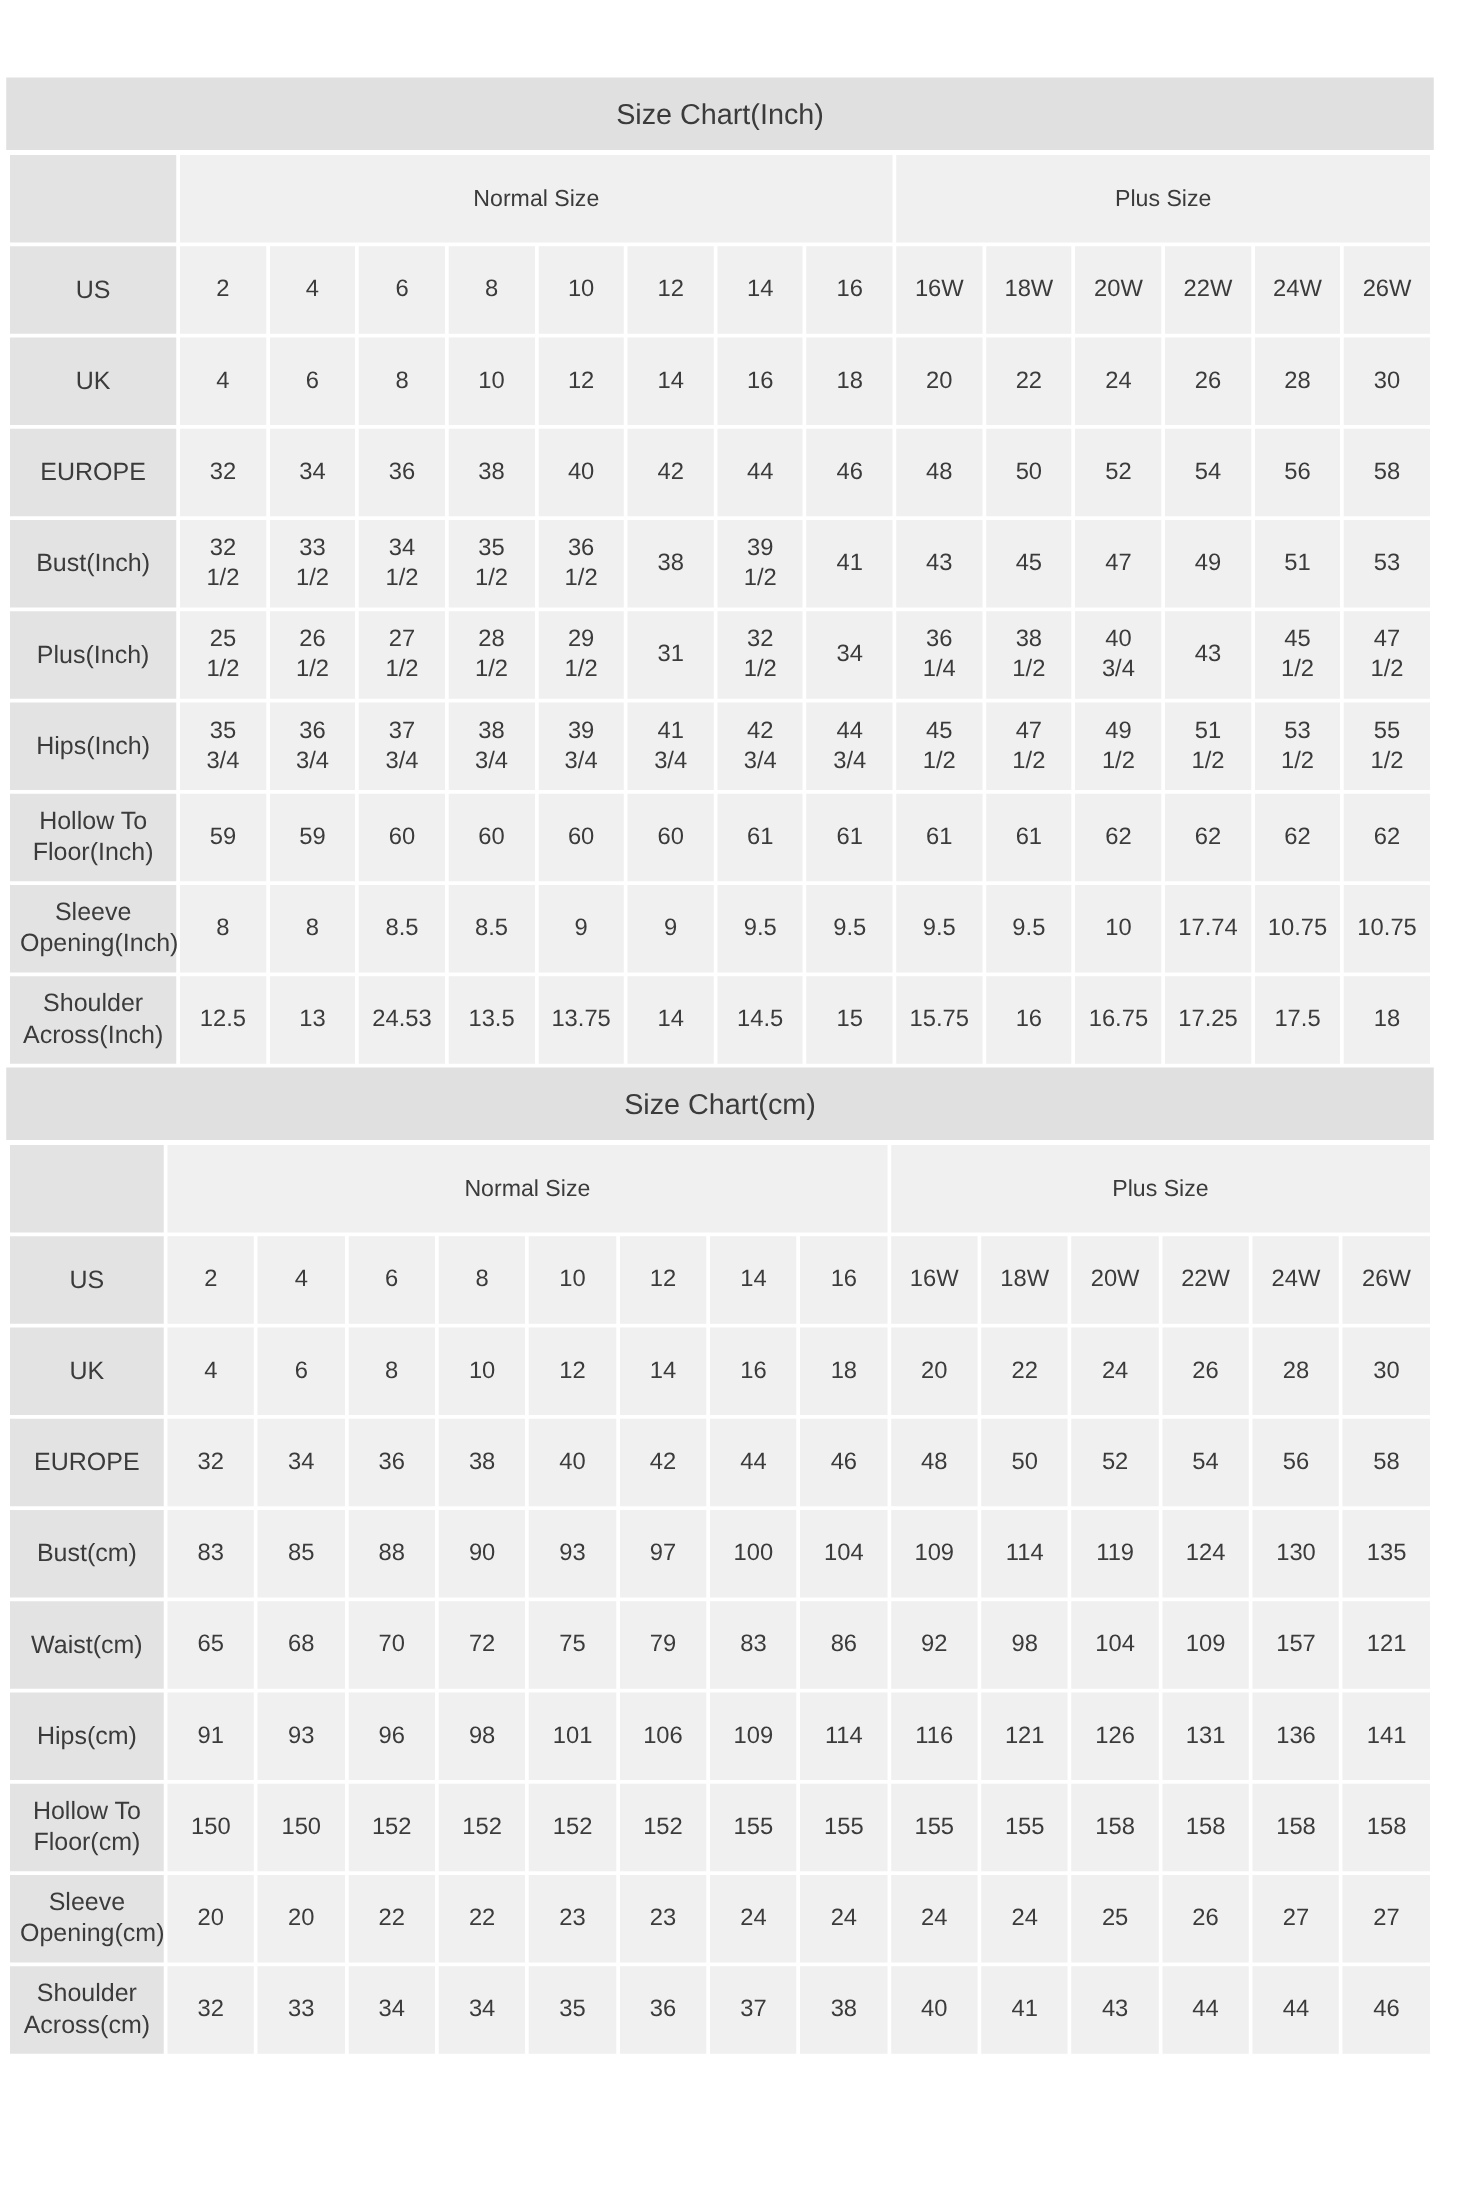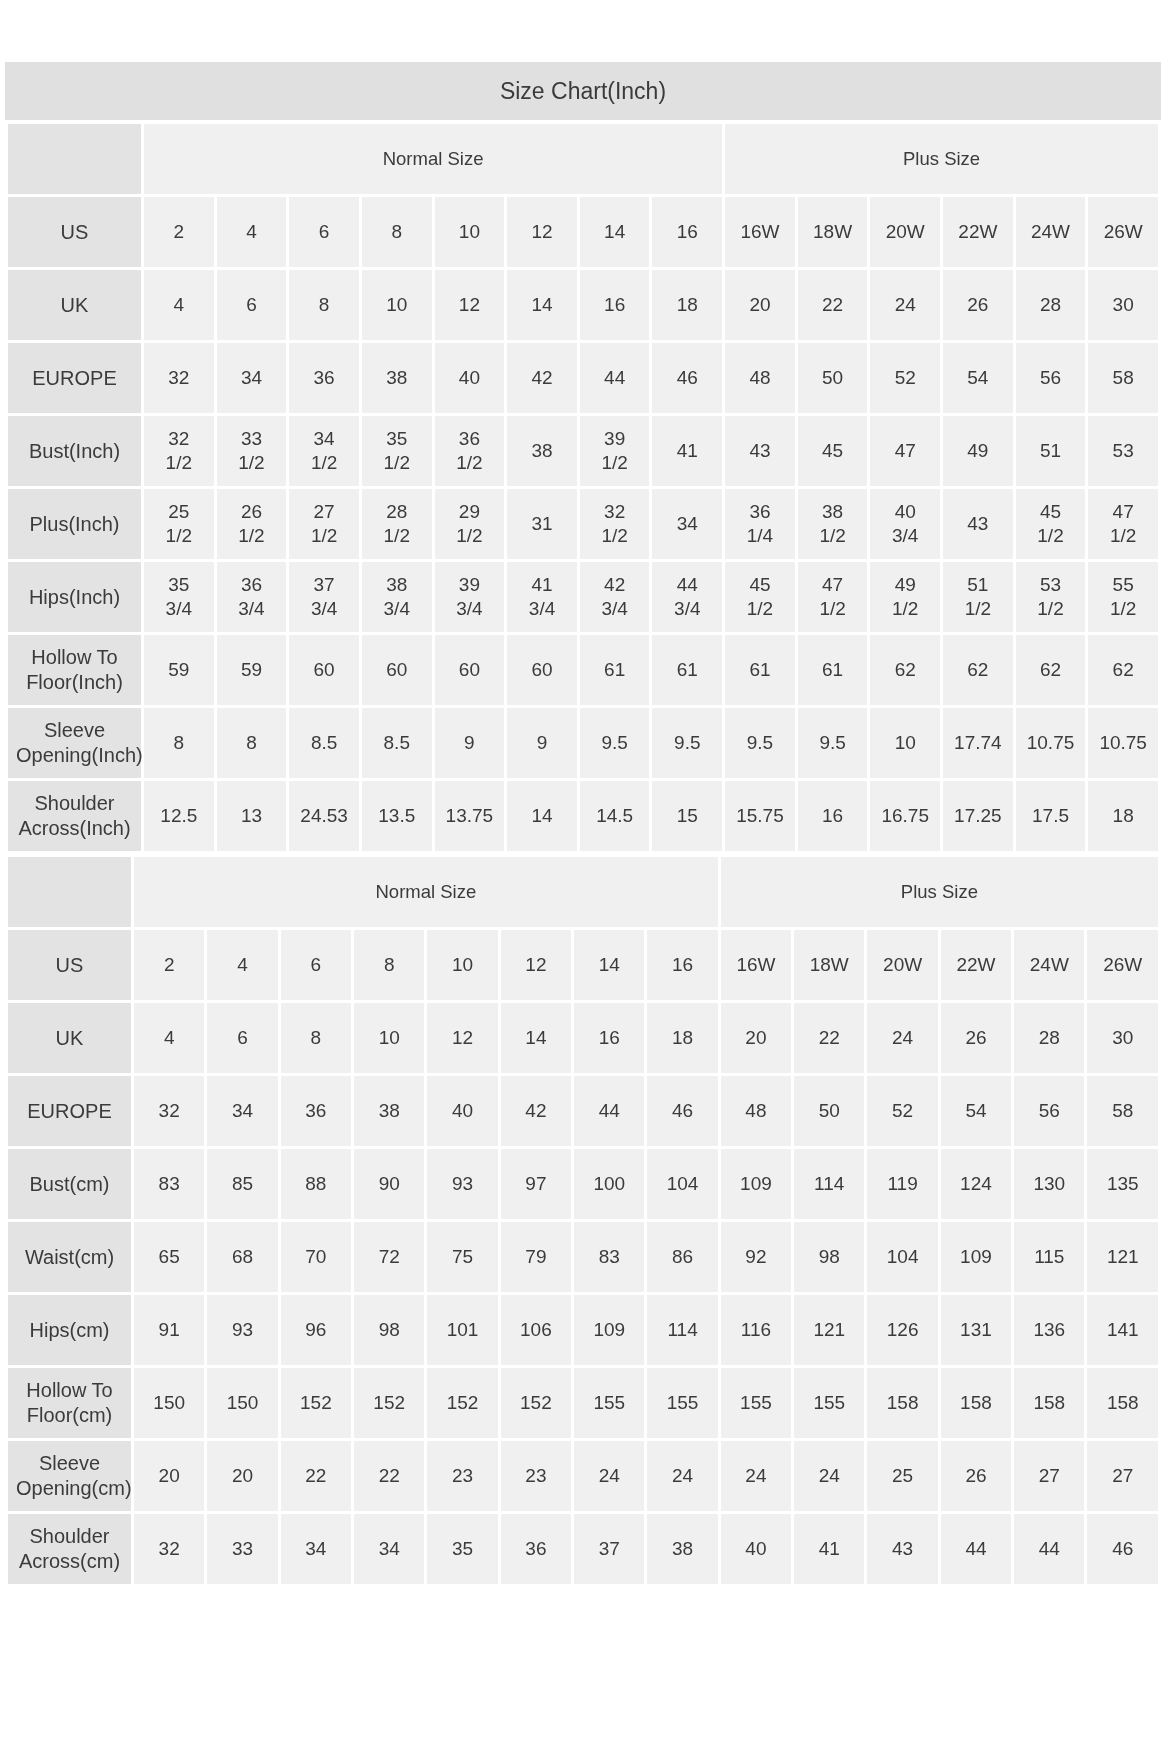--- a/index.html
+++ b/index.html
@@ -4,21 +4,21 @@
 <style>
   html, body {
     margin: 0;
     background: #ffffff;
     font-family: "Liberation Sans", sans-serif;
     color: var(--text, #3b3b3b);
   }
   .page {
     width: 1168px;
     box-sizing: border-box;
-    padding: 62px 7px 8px 5px;
+    padding: 62px 21px 8px 5px;
     margin: 0 auto;
   }
   .title-bar {
     background: var(--title-bar-bg, #e0e0e0);
     height: 58px;
     line-height: 58px;
     text-align: center;
     font-size: 23px;
     margin-bottom: 1px;
   }
@@ -269,20 +269,21 @@
             <td>16.75</td>
             <td>17.25</td>
             <td>17.5</td>
             <td>18</td>
           </tr>
         </tbody>
     </table>
   </section>
 
   <section data-table="1">
+    <div class="title-bar">Size Chart(cm)</div>
     <table class="size-table">
       <colgroup>
           <col class="labelcol">
           <col>
           <col>
           <col>
           <col>
           <col>
           <col>
           <col>
@@ -375,21 +376,21 @@
             <td>70</td>
             <td>72</td>
             <td>75</td>
             <td>79</td>
             <td>83</td>
             <td>86</td>
             <td>92</td>
             <td>98</td>
             <td>104</td>
             <td>109</td>
-            <td>115</td>
+            <td>157</td>
             <td>121</td>
           </tr>
           <tr>
             <td class="rowlabel">Hips(cm)</td>
             <td>91</td>
             <td>93</td>
             <td>96</td>
             <td>98</td>
             <td>101</td>
             <td>106</td>

